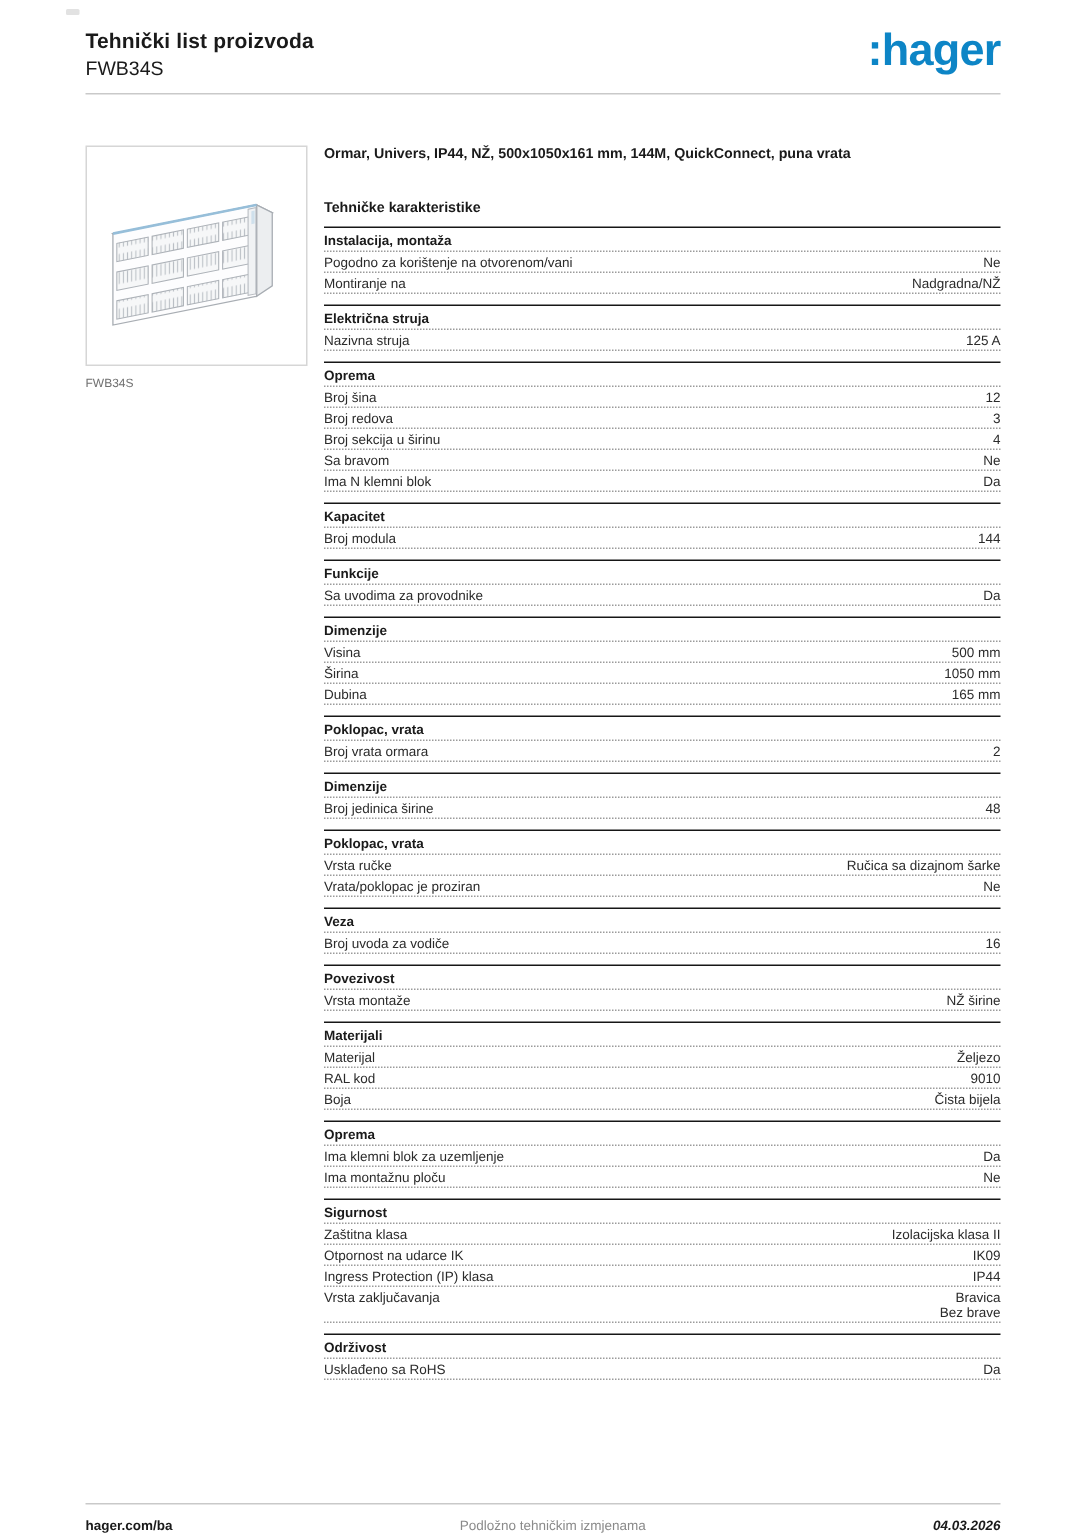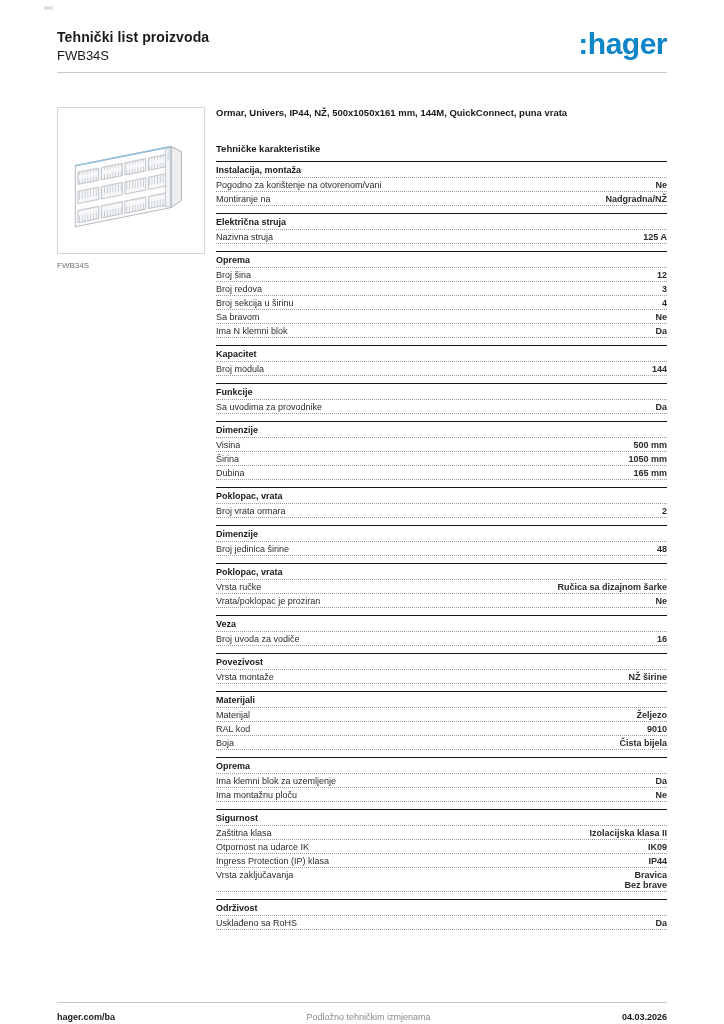--- a/index.html
+++ b/index.html
@@ -4,21 +4,21 @@
 <style>
   * { box-sizing: border-box; margin: 0; padding: 0; }
   html, body { width: 724px; height: 1024px; }
   body {
     font-family: "Liberation Sans", sans-serif;
     background: #ffffff;
     color: #1a1a1a;
     position: relative;
   }
   .page { position: absolute; inset: 0; background: #fff; overflow: hidden; }
-  .content { margin: 10px 57px; }
+  .content { margin: 0 57px; }
 
   .regmark { position: absolute; left: 44px; top: 6px; width: 9px; height: 4px;
              background: #e2e2e2; border-radius: 1px; }
 
   
   .header { display: flex; justify-content: space-between; align-items: flex-start; padding-top: 19px; }
   .h-title { font-size: 14px; font-weight: bold; letter-spacing: .1px; }
   .h-code  { font-size: 13px; margin-top: 3px; }
   .logo { font-weight: bold; font-size: 30px; line-height: 30px; letter-spacing: -0.5px; }
   .header-rule { border-top: 1px solid #c9c9c9; margin-top: 9px; }
@@ -42,32 +42,32 @@
     font-weight: bold; font-size: 9px; line-height: 10px;
     padding: 3px 0 2px;
   }
   .row {
     display: flex; justify-content: space-between; align-items: flex-start;
     border-bottom: 1px dotted #9b9b9b;
     font-size: 9px; line-height: 10px; padding: 1.5px 0;
     color: #2b2b2b;
   }
   .row .lbl { padding-right: 12px; }
-  .row .val { text-align: right; white-space: pre-line; flex-shrink: 0; font-weight: bold; }
+  .row .val { text-align: right; white-space: pre-line; flex-shrink: 0; }
 
   
   .footer {
     position: absolute; left: 57px; right: 57px; bottom: 2px;
     border-top: 1px solid #c9c9c9; padding-top: 9px;
     display: flex; justify-content: space-between; align-items: baseline;
     font-size: 9px;
   }
   .f-left  { font-weight: bold; }
   .f-center{ color: #8a8a8a; }
-  .f-right { font-weight: bold; }
+  .f-right { font-weight: bold; font-style: italic; }
 </style>
 </head>
 <body>
 
 <div class="page">
 
   <div class="regmark"></div>
 
   <div class="content">
 

